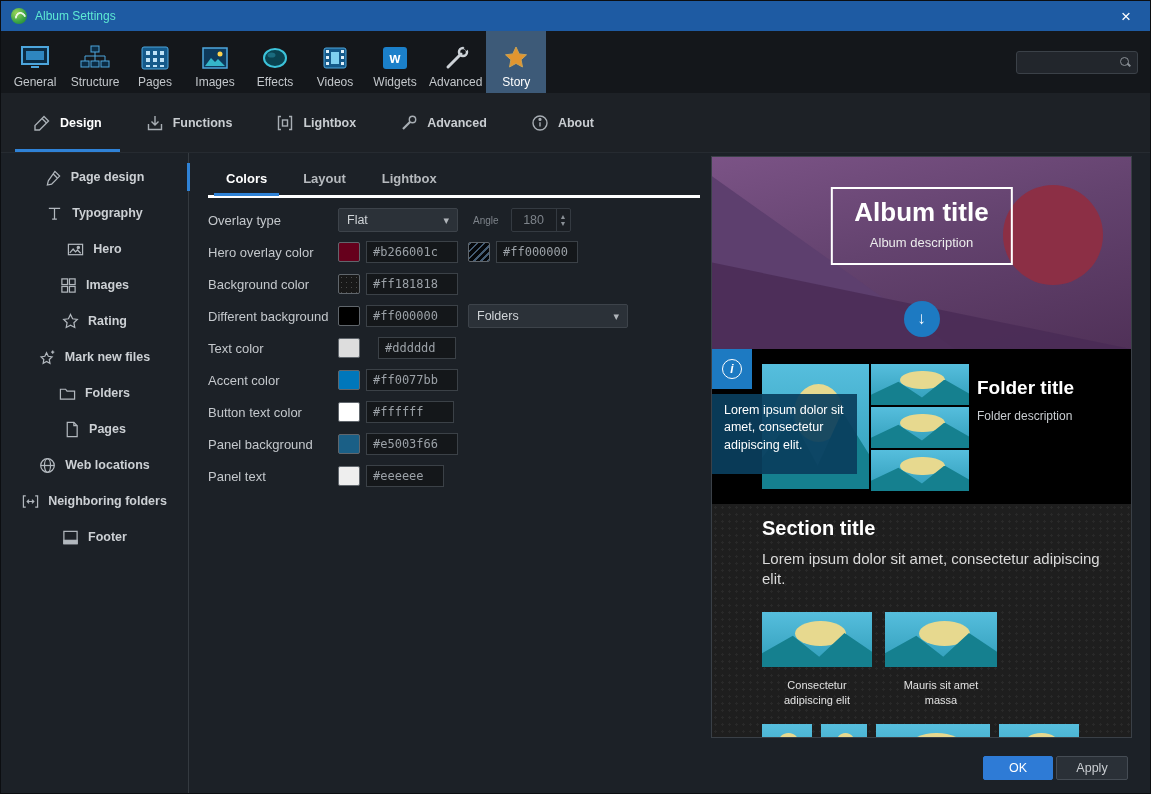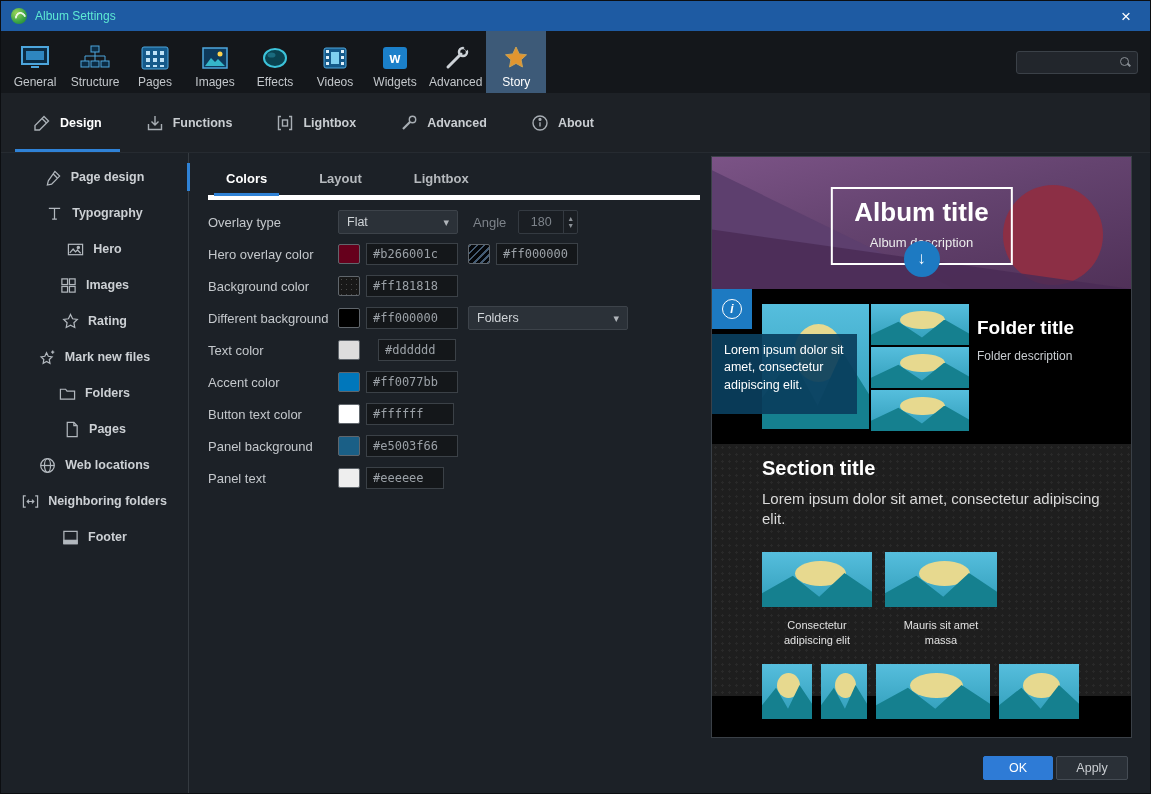--- a/index.html
+++ b/index.html
@@ -33,41 +33,41 @@
   .skin-tab.selected::after{content:"";position:absolute;left:4px;right:4px;bottom:0;height:3px;background:#2f82d6}
 
   
   .sidebar{position:absolute;left:0;top:152px;bottom:0;width:188px;border-right:1px solid #343a40;padding-top:6px}
   .side-item{height:36px;display:flex;align-items:center;justify-content:center;gap:9px;font-size:12.5px;font-weight:bold;color:#ccd0d4;position:relative;cursor:default}
   .side-item svg{stroke:#b2b8be;fill:none;stroke-width:1.3}
   .side-item.selected::before{content:"";position:absolute;right:-2px;top:4px;bottom:4px;width:3px;background:#2f82d6}
 
   
   .content{position:absolute;left:189px;top:152px;width:510px;bottom:0;padding:12px 0 0 18px}
-  .ptabs{display:flex;gap:20px;border-bottom:5px solid #ffffff;padding-left:2px}
+  .ptabs{display:flex;gap:4px;border-bottom:3px solid #ffffff;padding-left:2px}
   .ptab{padding:6px 16px 9px;font-size:13px;font-weight:bold;color:#b6babe;position:relative;cursor:default}
   .ptab.selected{color:#fff}
   .ptab.selected::after{content:"";position:absolute;left:4px;right:4px;bottom:-1px;height:3px;background:#2f82d6}
   .frows{margin-top:6px}
   .frow{display:flex;align-items:center;height:32px}
   .flabel{width:130px;font-size:13px;color:#c4c8cc;flex:0 0 auto}
   .swatch{width:22px;height:20px;border:1px solid #60666c;border-radius:2px;margin-right:6px;flex:0 0 auto;position:relative;overflow:hidden;cursor:pointer}
   .swatch-hatch::after{content:"";position:absolute;inset:0;background:repeating-linear-gradient(135deg,rgba(90,120,150,.75) 0 2px,transparent 2px 5px)}
   .swatch-dots::after{content:"";position:absolute;inset:0;background-image:radial-gradient(rgba(255,255,255,.22) .8px,transparent 1px);background-size:5px 5px}
   .hex{height:22px;background:#14171a;border:1px solid #3b4147;color:#9ba1a7;font-family:"DejaVu Sans Mono",monospace;font-size:12px;padding:0 6px;margin-right:10px}
   .select{height:24px;background:#2b3138;border:1px solid #3d434a;border-radius:2px;color:#d0d4d8;display:flex;align-items:center;justify-content:space-between;padding:0 8px;font-size:12.5px;cursor:pointer}
   .select .caret{color:#b0b5ba;font-size:11px;margin-left:8px}
-  .angle-label{color:#7d838a;font-size:13px;margin:0 12px 0 15px}
+  .angle-label{color:#7d838a;font-size:10px;margin:0 12px 0 15px}
   .spin{display:flex;height:24px;border:1px solid #343a41;background:#1a1e23;border-radius:2px}
   .spin input{width:44px;background:transparent;border:none;outline:none;color:#7d838a;font-size:12.5px;text-align:center}
   .spin-btns{display:flex;flex-direction:column;justify-content:center;border-left:1px solid #343a41;width:14px;color:#8a9096;font-size:7px;line-height:1;text-align:center;cursor:pointer}
 
   
   .preview{position:absolute;left:710px;top:155px;width:421px;height:582px;border:1px solid #3a4047;overflow:hidden;background:#000}
-  .hero{position:relative;height:132px;background:linear-gradient(165deg,#7b5386 0%,#64436f 45%,#503158 100%);overflow:hidden}
+  .hero{position:relative;height:192px;background:linear-gradient(165deg,#7b5386 0%,#64436f 45%,#503158 100%);overflow:hidden}
   .hero-sun{position:absolute;right:28px;top:28px;width:100px;height:100px;border-radius:50%;background:#8c2f45}
   .hero-m1{position:absolute;inset:0;background:#5d3f6e;clip-path:polygon(0 10%,58% 100%,0 100%)}
   .hero-m2{position:absolute;inset:0;background:#4a2c56;opacity:.85;clip-path:polygon(0 55%,100% 100%,0 100%)}
   .hero-box{position:absolute;left:50%;top:30px;transform:translateX(-50%);border:2px solid #fff;padding:8px 22px 13px;text-align:center}
   .hero-title{font-size:26px;font-weight:bold;color:#fff;white-space:nowrap}
   .hero-desc{font-size:13px;color:#ececec;margin-top:7px}
   .hero-down{position:absolute;left:50%;bottom:12px;transform:translateX(-50%);width:36px;height:36px;border-radius:50%;background:#1d7ac2;color:#fff;display:flex;align-items:center;justify-content:center;cursor:pointer}
   .hero-down::after{content:"↓";font-size:17px}
   .fblock{position:relative;height:155px;background:#000}
   .landscape{position:relative;overflow:hidden;background:linear-gradient(180deg,#56bedd 0%,#2f9cb8 100%)}

